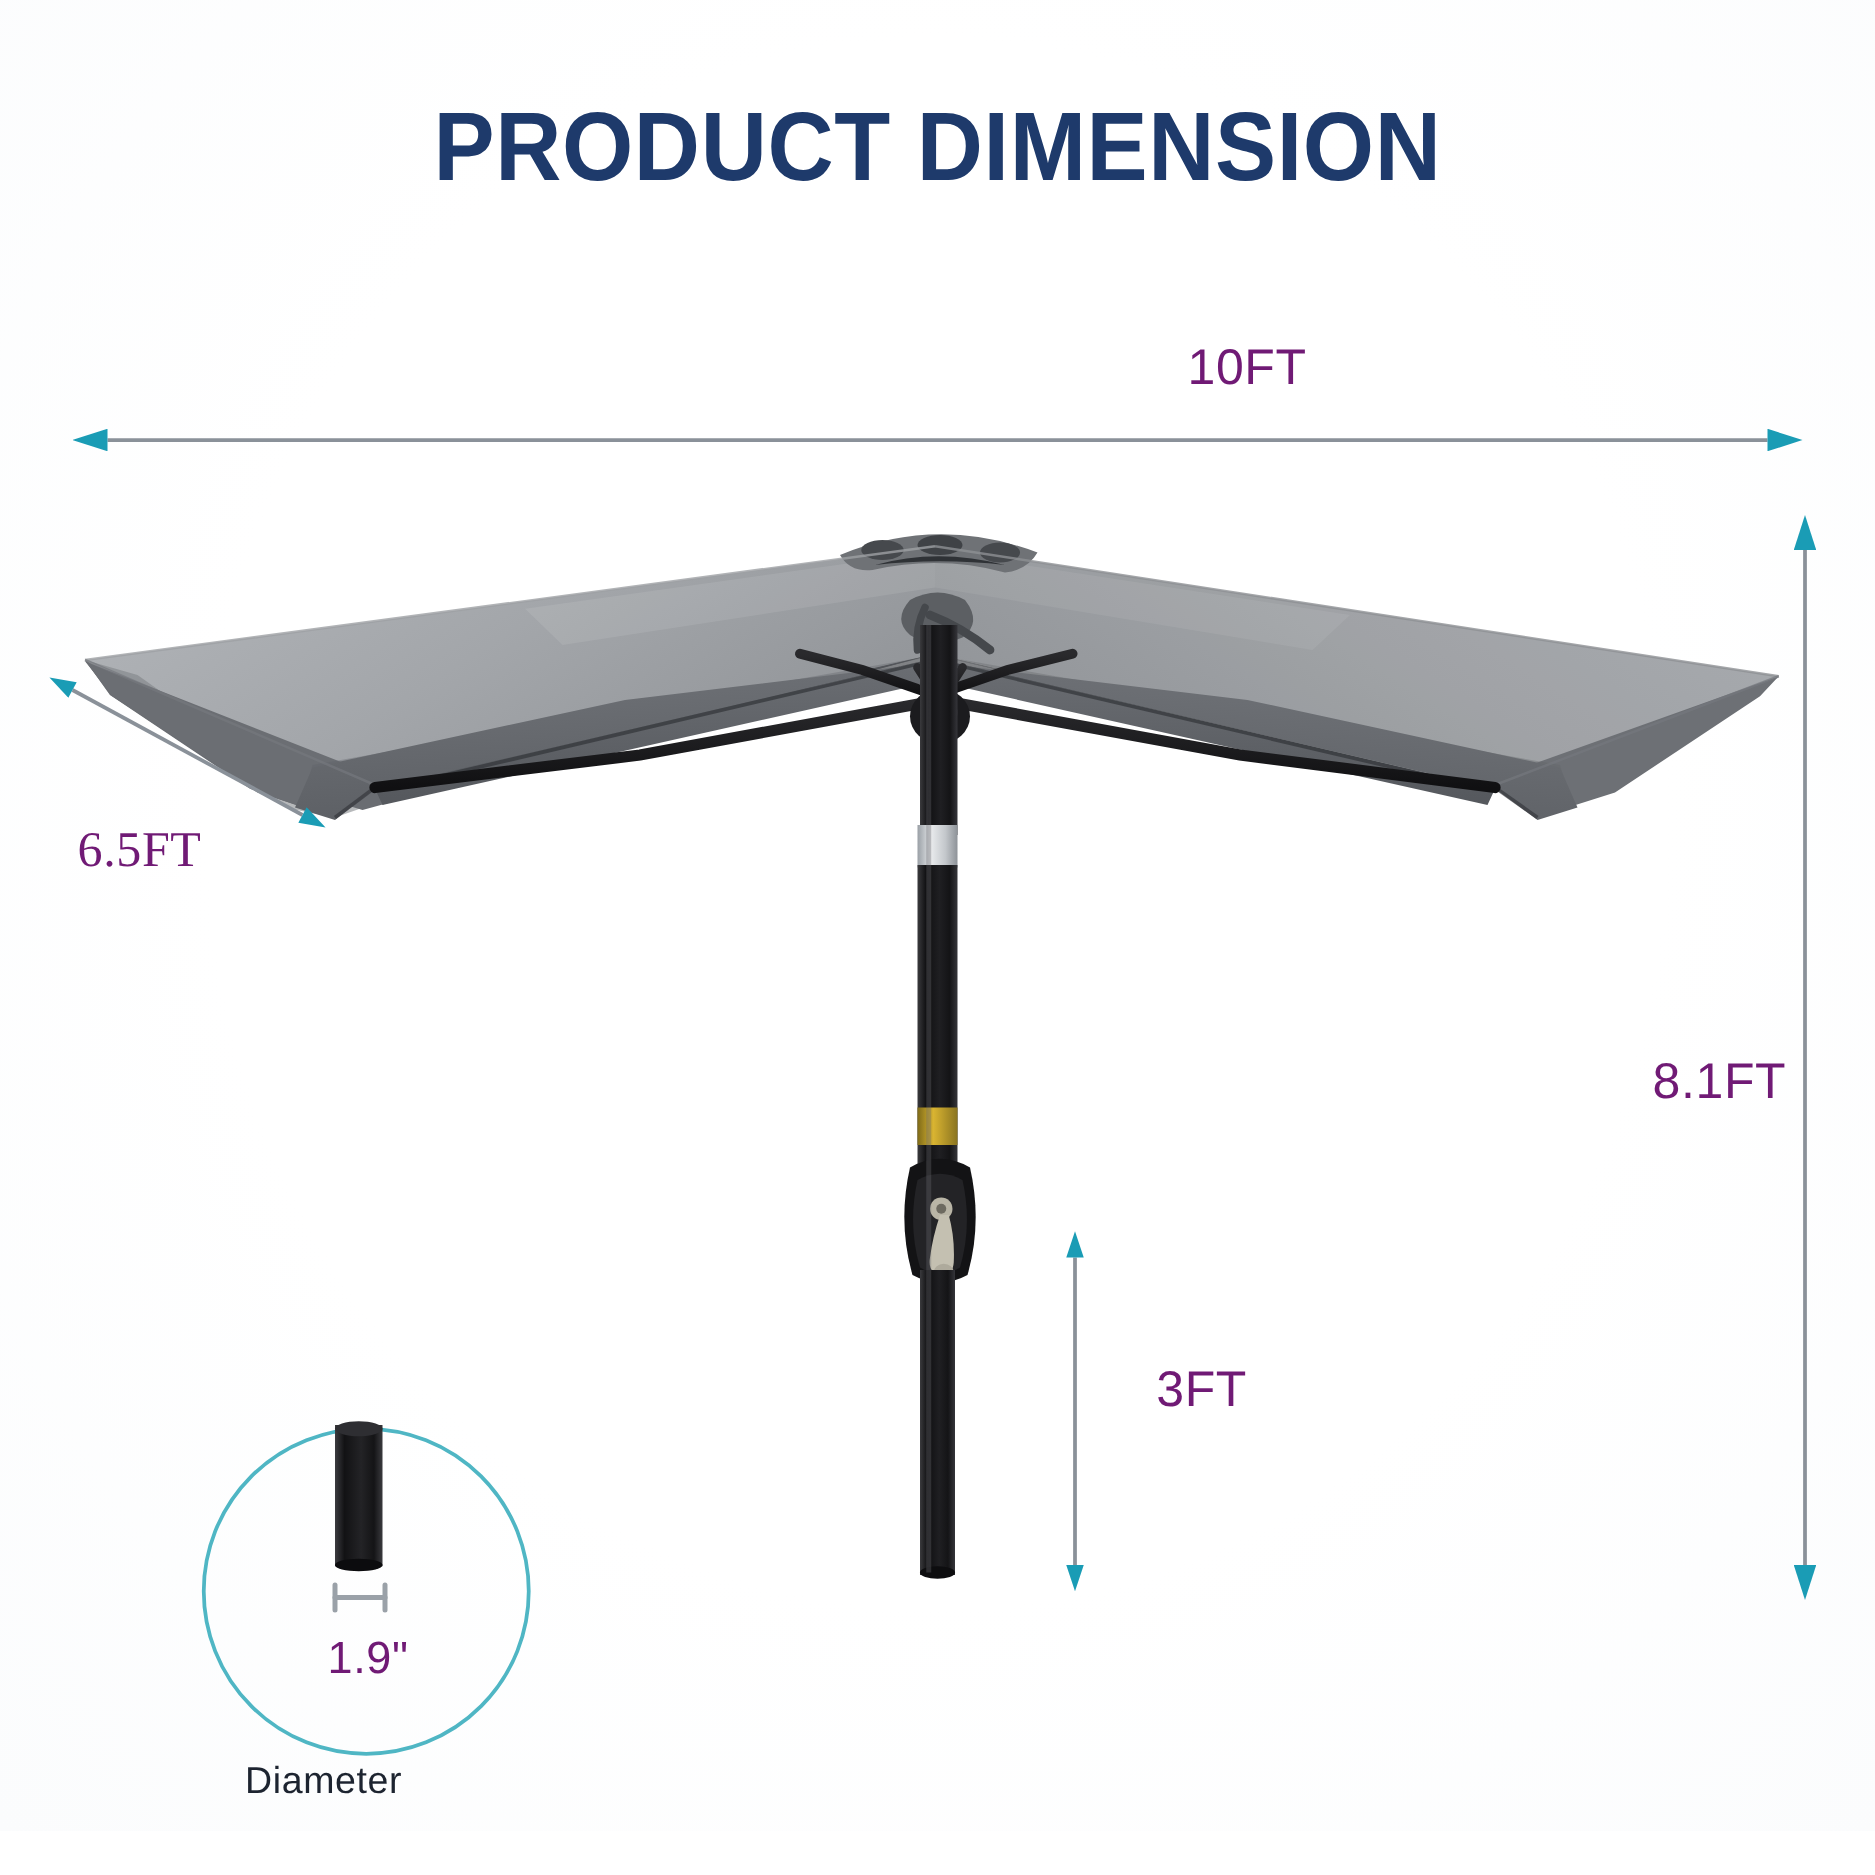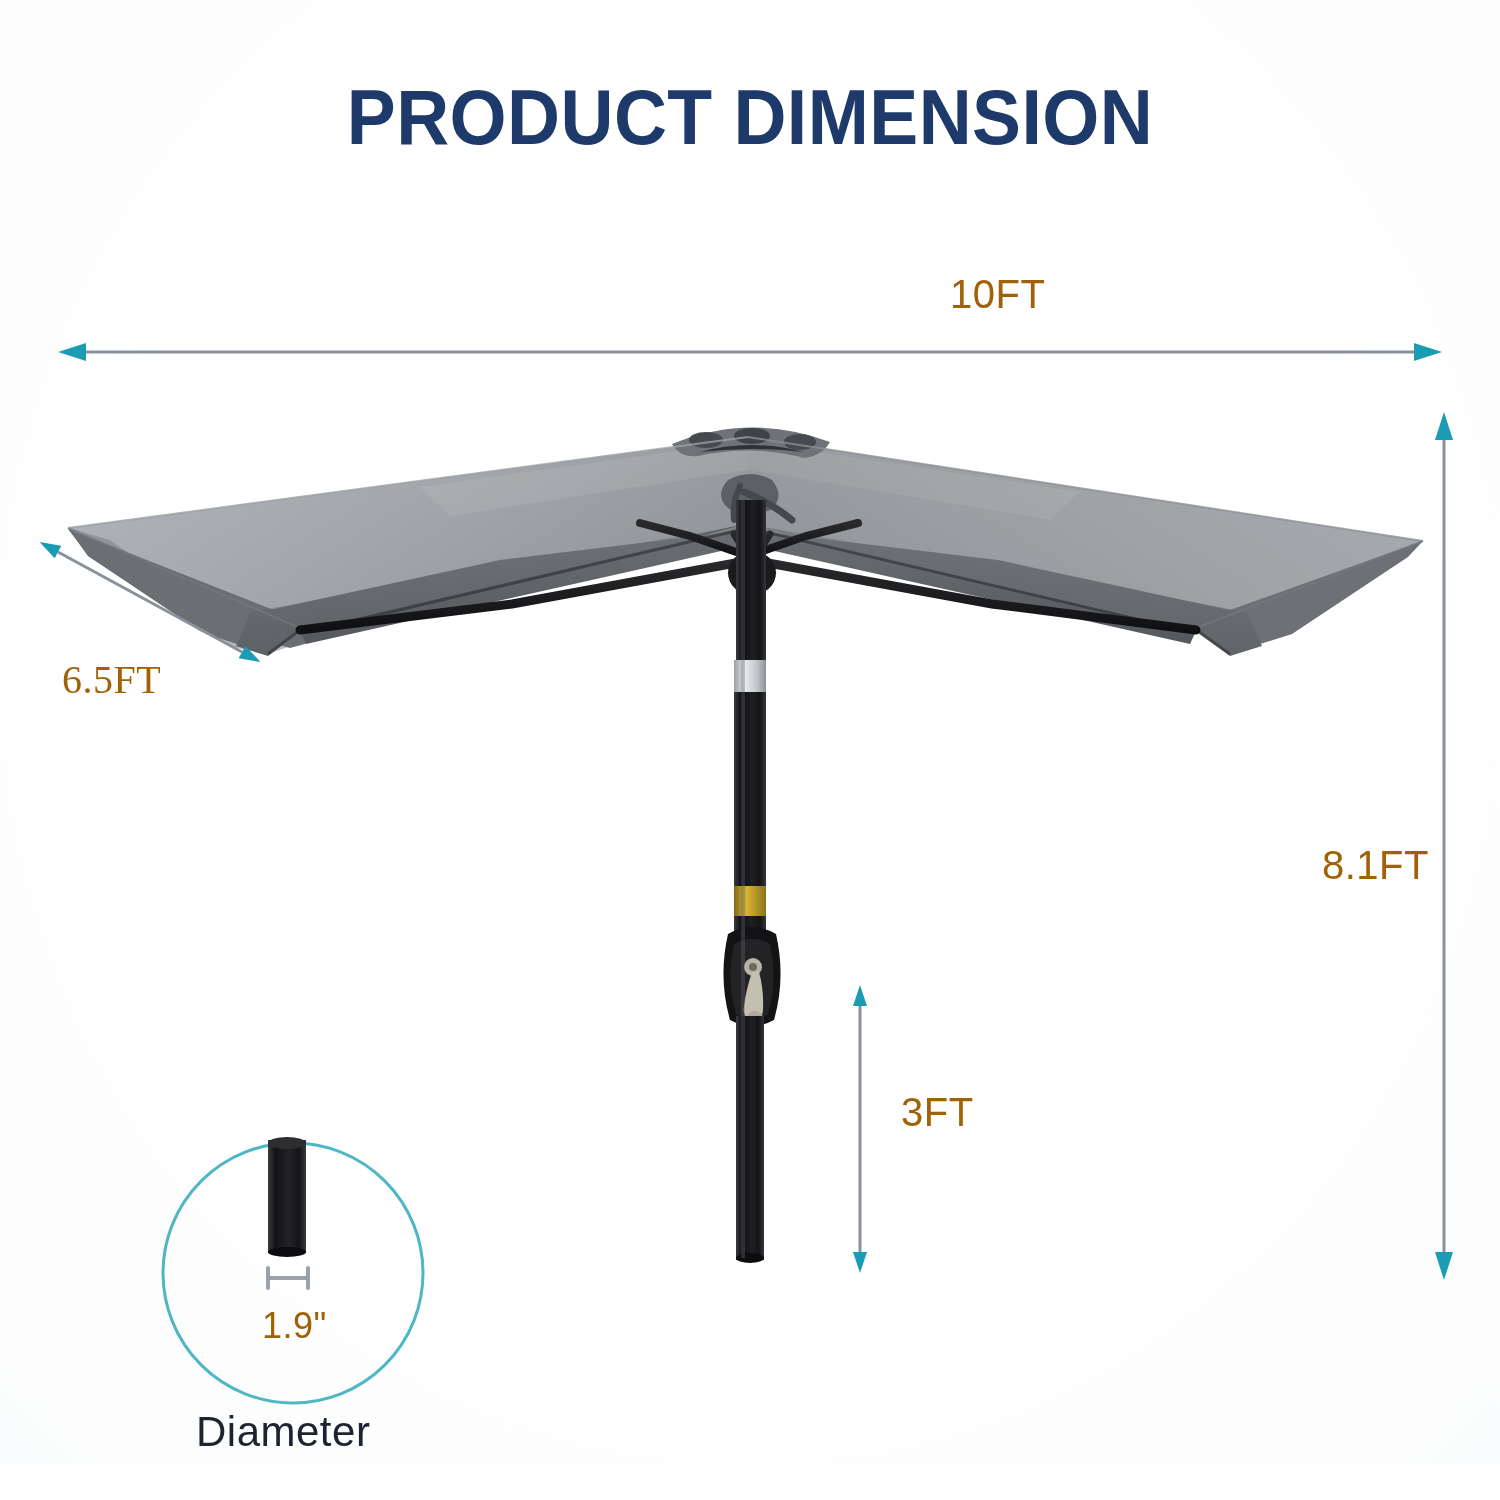--- a/index.html
+++ b/index.html
@@ -59,35 +59,35 @@
     letter-spacing: 0.5px;
     color: #1e3a6b;
     font-family: "Liberation Sans", sans-serif;
     transform: scaleX(0.94);
     white-space: nowrap;
   }
 
   
   .dim-label {
     position: absolute;
-    color: #a16207;
+    color: #701a75;
     font-size: 40px;
     font-weight: 400;
     letter-spacing: 0.5px;
     white-space: nowrap;
     font-family: "Liberation Sans", sans-serif;
   }
   #label-10ft   { left: 950px;  top: 272px; }
   #label-65ft   { left: 62px;   top: 656px; font-family: Liberation Serif, serif; }
   #label-81ft   { left: 1322px; top: 832px; margin-top: 11px; }
-  #label-3ft    { left: 901px;  top: 1090px; }
+  #label-3ft    { left: 925px;  top: 1090px; }
   #label-19in   { left: 262px;  top: 1305px; font-size: 36px; }
   #label-diameter {
     left: 196px; top: 1408px;
-    font-size: 42px;
+    font-size: 30px;
     color: #1d2430;
   }
 
   
   svg.overlay {
     position: absolute;
     left: 0; top: 0;
     width: 1500px;
     height: 1500px;
     overflow: visible;

